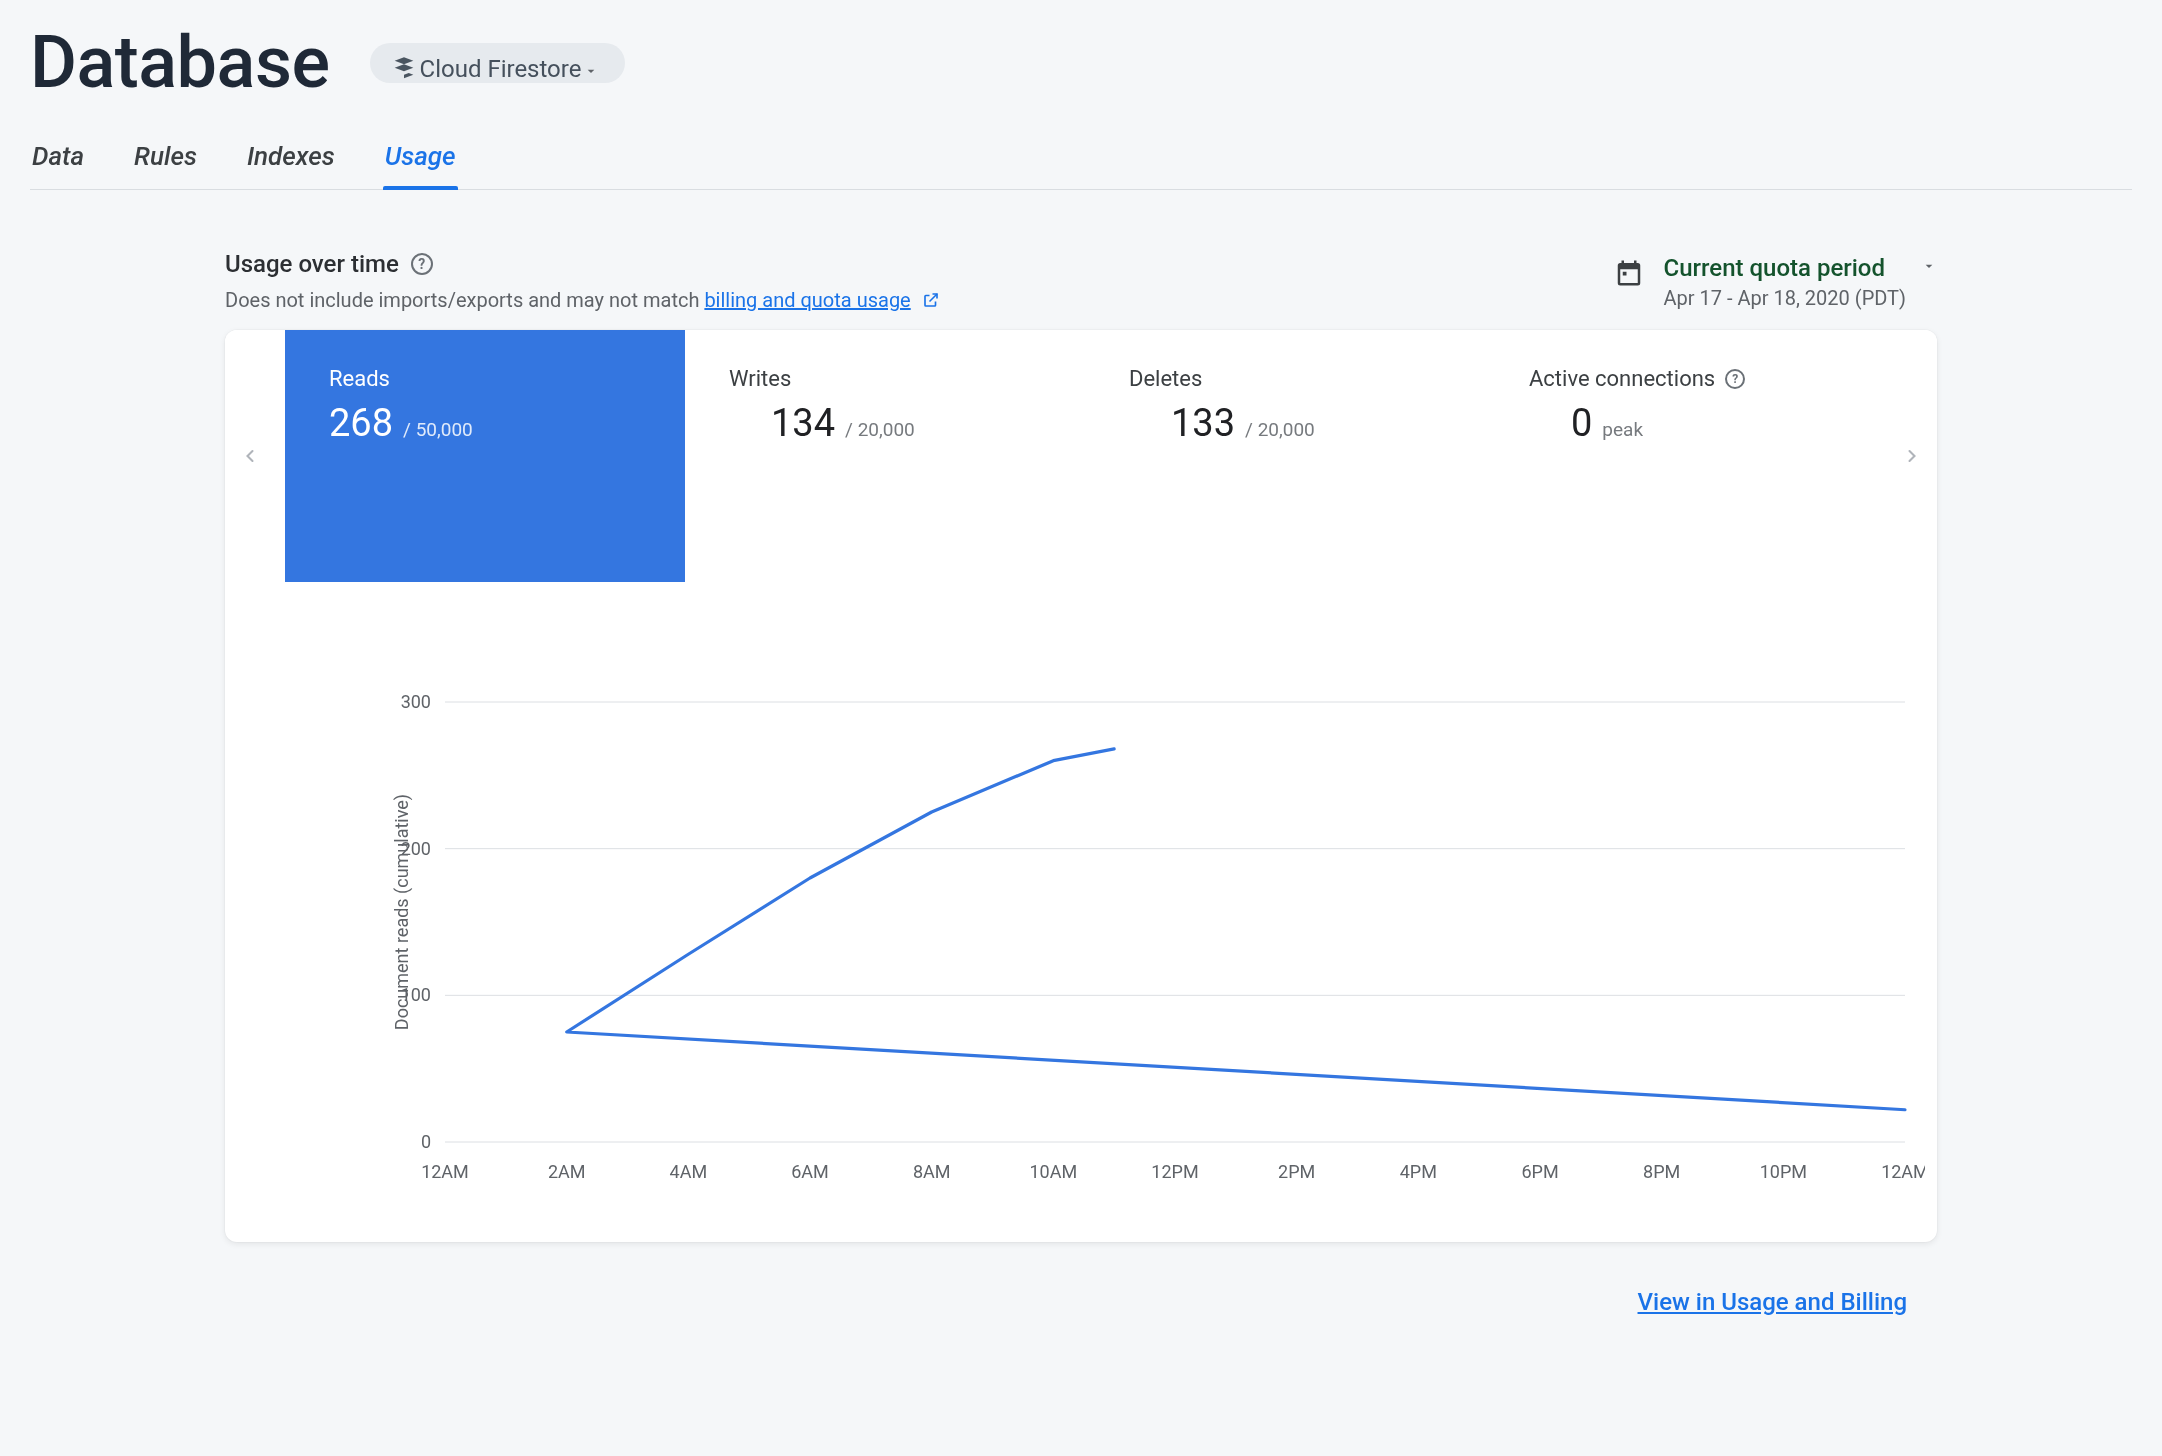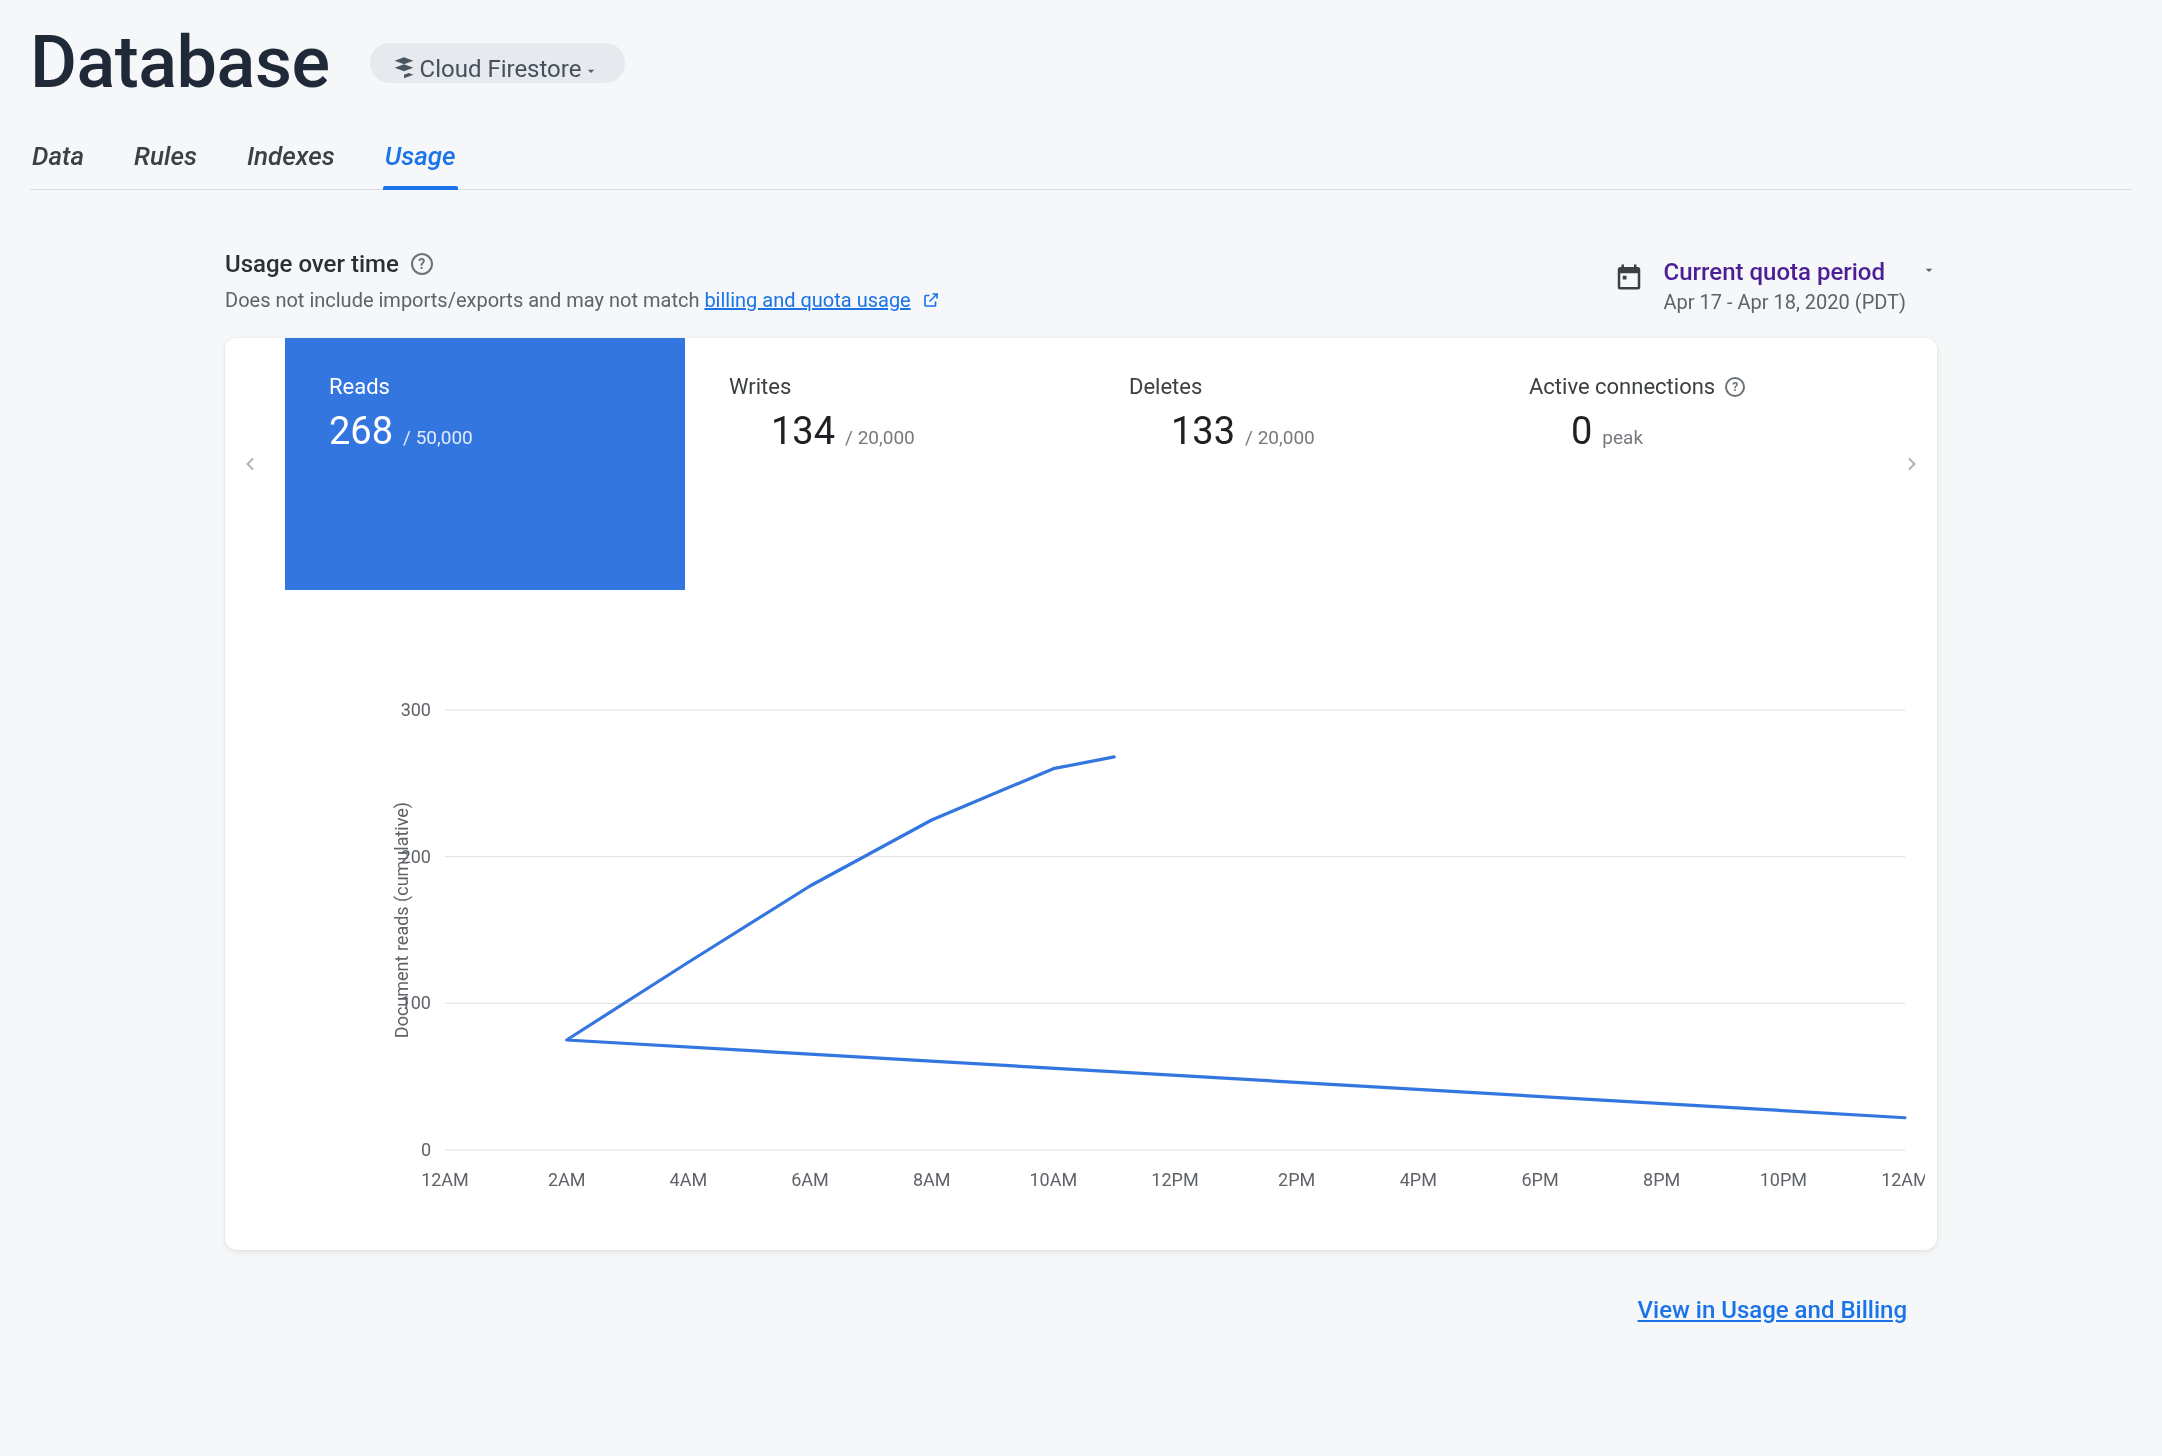--- a/index.html
+++ b/index.html
@@ -61,22 +61,22 @@
     position: absolute;
     left: -2px; right: -2px; bottom: -1px;
     height: 4px;
     background: #1a73e8;
     border-radius: 2px 2px 0 0;
   }
   .content { padding: 60px 195px 0 195px; }
   .section-header {
     display: flex;
     justify-content: space-between;
-    align-items: flex-end;
-    margin-bottom: 24px;
+    align-items: center;
+    margin-bottom: 16px;
   }
   .section-title-row {
     display: flex; align-items: center; gap: 12px;
     font-size: 24px; font-weight: 500; color: #2c2f33;
   }
   .help-icon {
     display: inline-flex; align-items: center; justify-content: center;
     width: 22px; height: 22px;
     border: 2px solid #6b7177; border-radius: 50%;
     font-size: 14px; color: #6b7177; font-weight: 700;
@@ -88,21 +88,21 @@
     color: #1a73e8; text-decoration: underline; cursor: pointer;
   }
   .extlink-icon { color: #1a73e8; margin-left: 6px; vertical-align: -2px; }
   .period-picker {
     display: flex; align-items: flex-start; gap: 20px;
     cursor: pointer;
   }
   .calendar-icon { color: #3c4043; margin-top: 4px; }
   .period-texts { display: flex; flex-direction: column; gap: 4px; }
   .period-label-row { display: flex; align-items: center; gap: 36px; }
-  .period-label { font-size: 24px; font-weight: 500; color: #4c1d95; }
+  .period-label { font-size: 24px; font-weight: 500; color: #14532d; }
   .period-caret { color: #5f6368; }
   .period-range { font-size: 20px; color: #5f6368; }
   .card {
     background: #fff;
     border-radius: 12px;
     box-shadow: 0 2px 6px rgba(0,0,0,0.08), 0 0 0 1px rgba(0,0,0,0.02);
     position: relative;
     overflow: hidden;
   }
   .metrics-bar {

